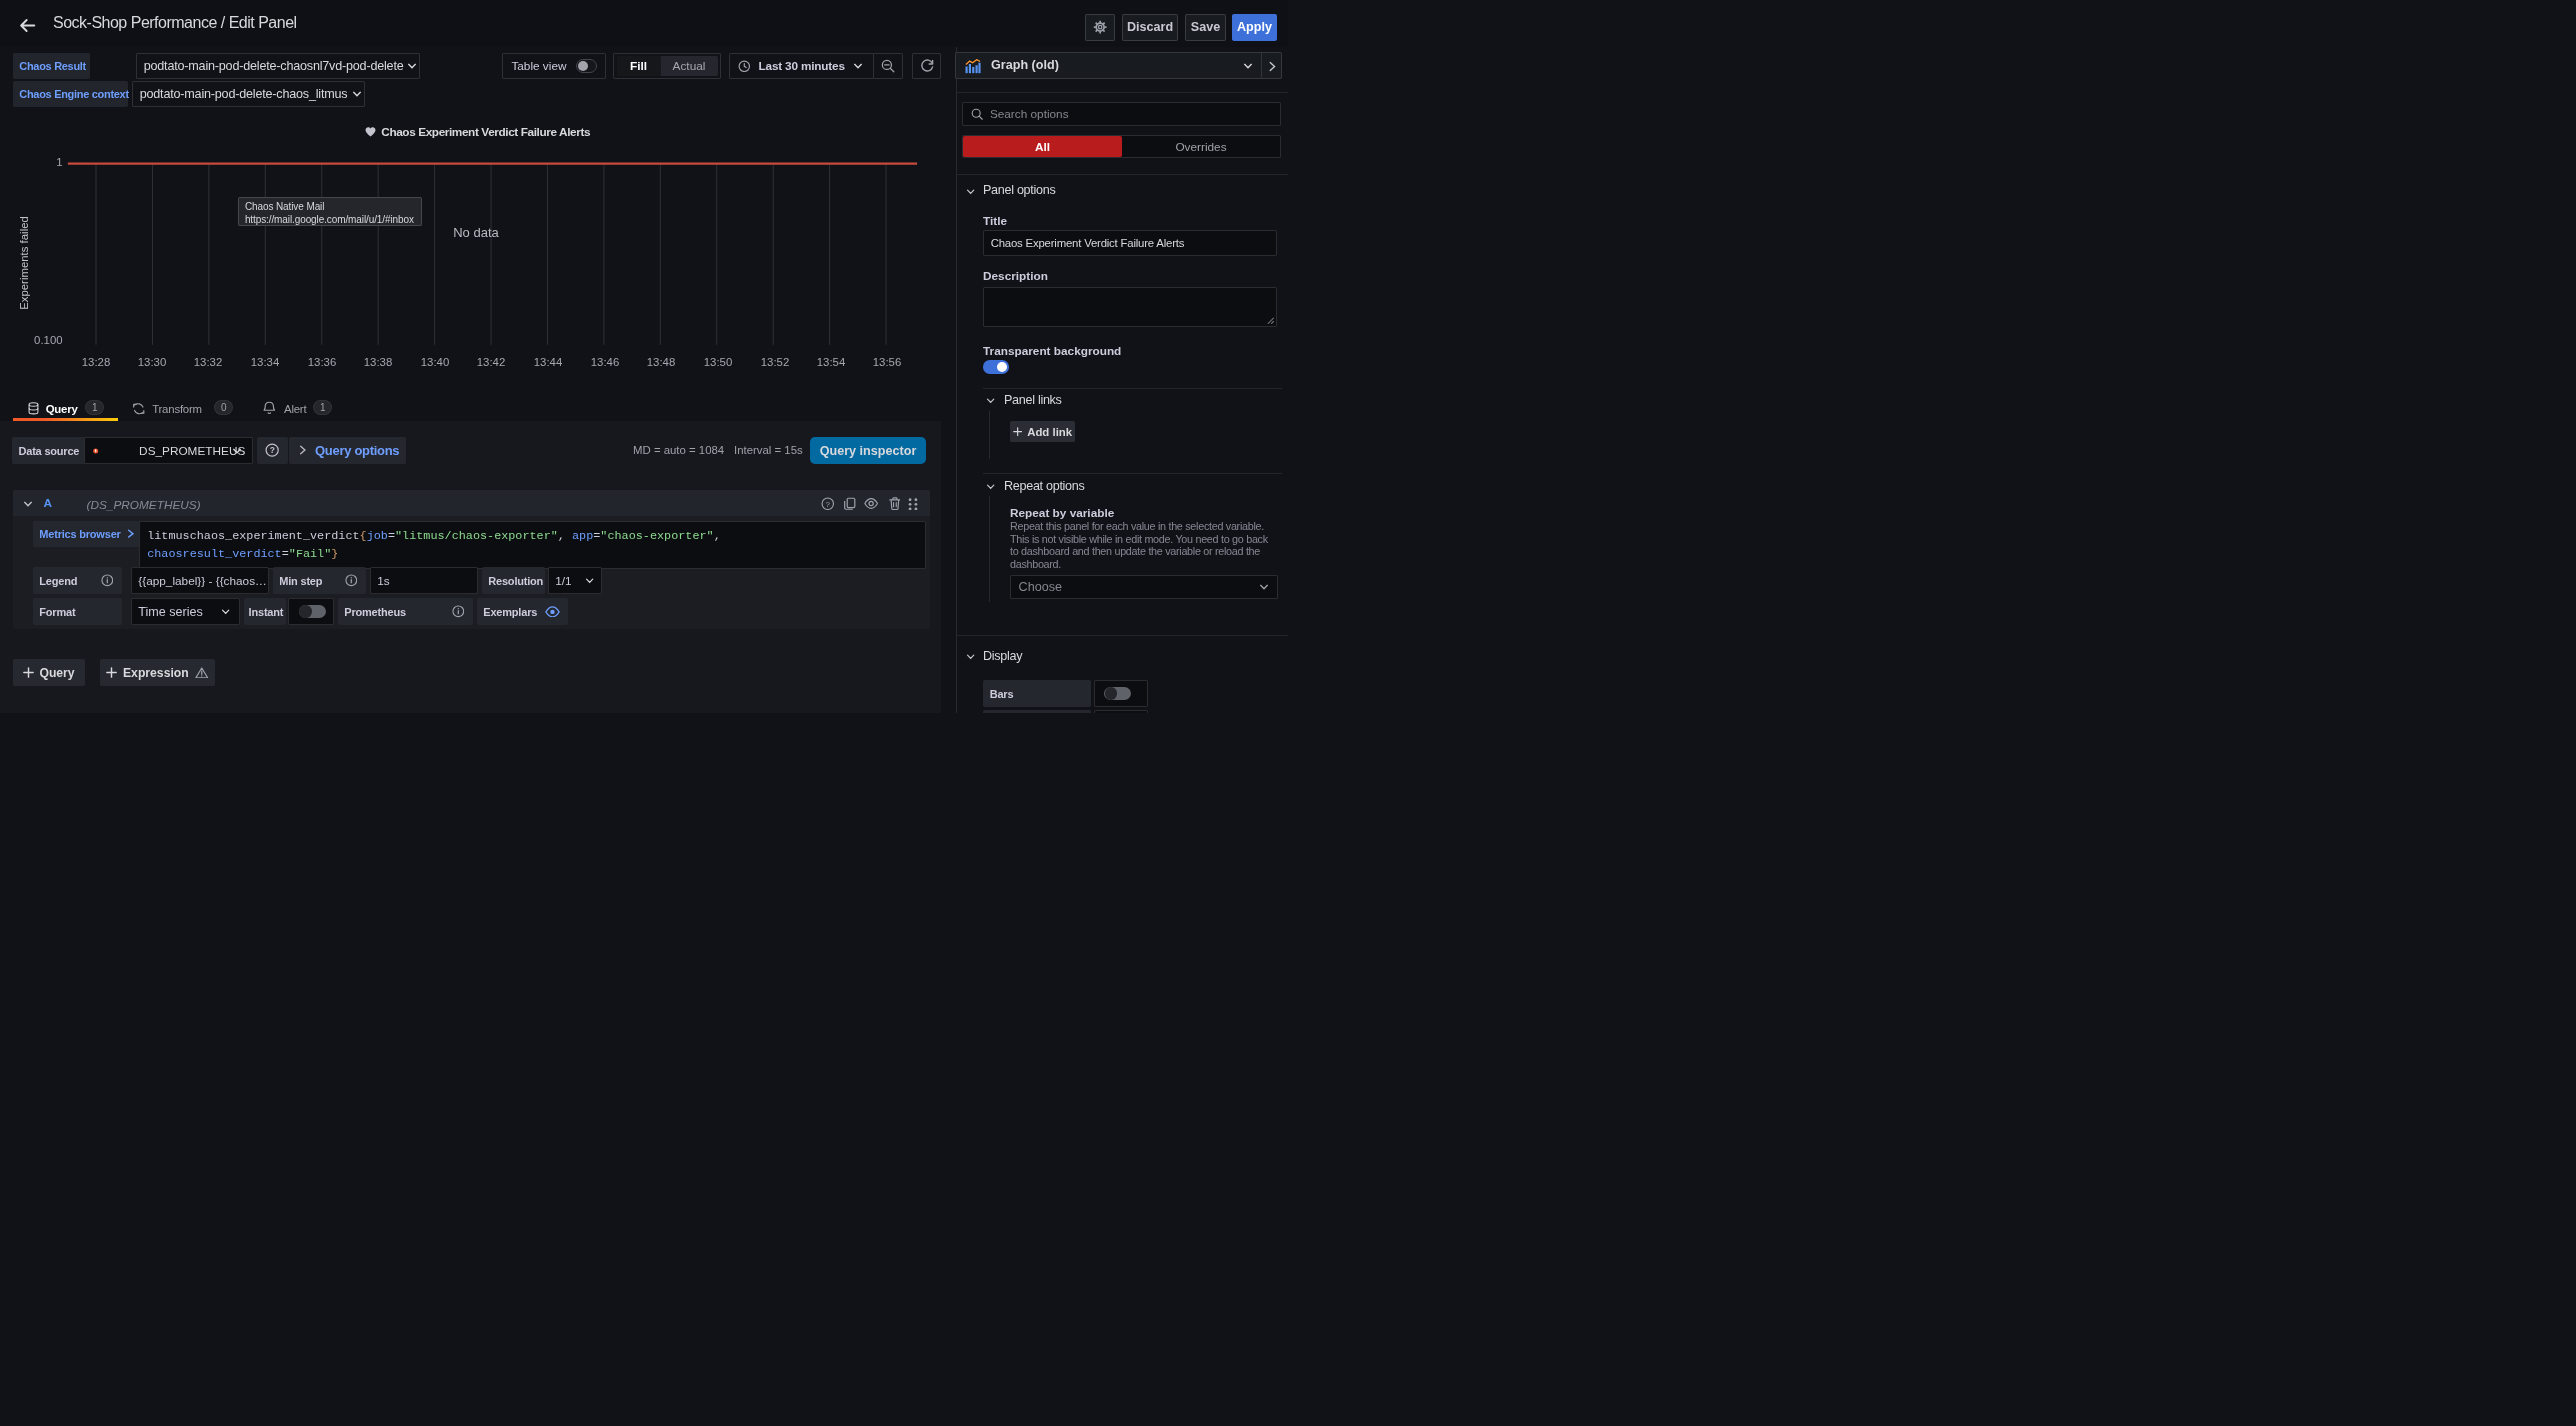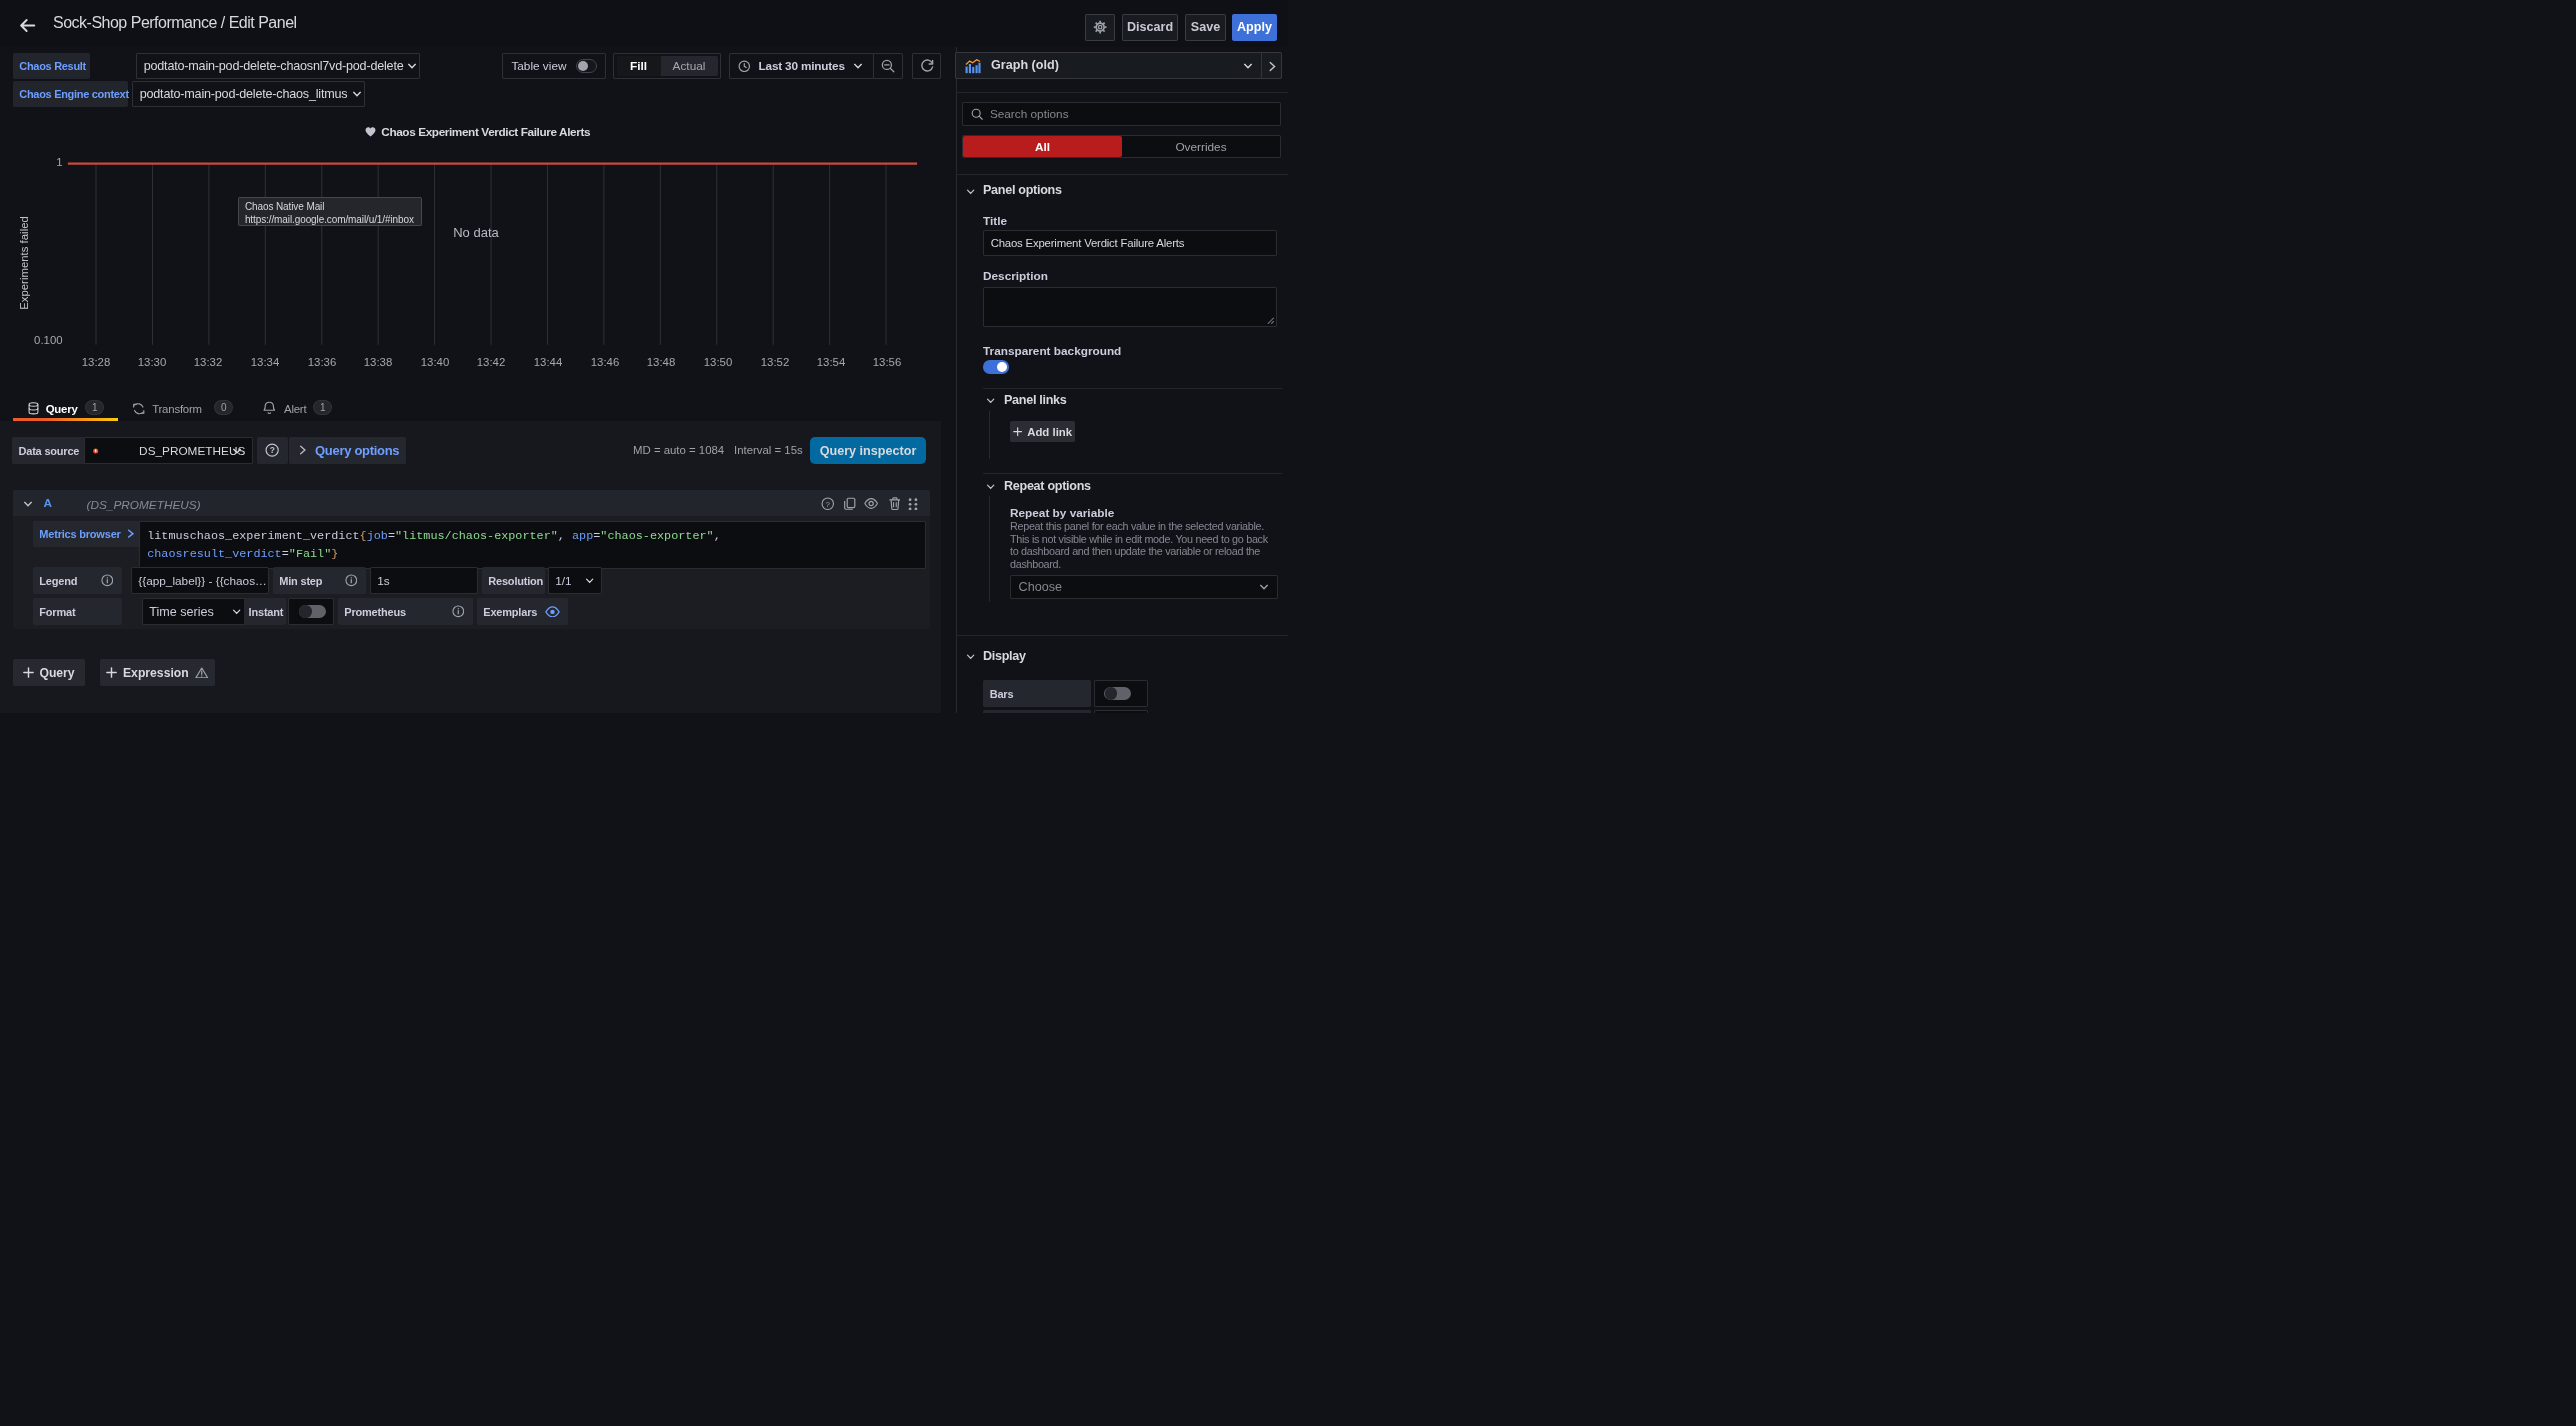--- a/index.html
+++ b/index.html
@@ -51,21 +51,21 @@
   padding:0 6.7px; border-radius:1.7px; position:absolute; height:27px; white-space:nowrap; }
 .dinput { background:#0c0d10; border:0.8px solid rgba(204,204,220,0.16); border-radius:1.7px; position:absolute;
   color:#ccccdc; font-size:11.8px; display:flex; align-items:center; padding:0 6.7px; white-space:nowrap; overflow:hidden;gap:32px; }
 #qcard { position:absolute; left:12.6px; top:490px; width:917px; height:139px; background:#1b1d23; border-radius:1.7px; }
 #qcard-hdr { position:absolute; left:0; top:0; width:917px; height:26px; background:#22252b; border-radius:1.7px 1.7px 0 0; }
 .mono { font-family:"Liberation Mono", monospace; }
 
 
 #divider { position:absolute; left:956px; top:47px; width:0.8px; height:666px; background:rgba(204,204,220,0.13); }
 .rdiv { position:absolute; height:0.8px; background:rgba(204,204,220,0.11); }
-.cathdr { position:absolute; font-size:12.6px; letter-spacing:-0.3px; font-weight:700; color:#d8d9dd; }
+.cathdr { position:absolute; font-size:12.6px; letter-spacing:-0.3px; font-weight:400; color:#d8d9dd; }
 .flabel { position:absolute; font-size:11.8px; font-weight:700; color:#ccccdc; }
 .indent { position:absolute; width:0.8px; background:rgba(204,204,220,0.12); }
 .rinput { position:absolute; background:#0c0d10; border:0.8px solid rgba(204,204,220,0.16); border-radius:1.7px;
   color:#ccccdc; display:flex; align-items:center; }
 .rdesc { position:absolute; font-size:10.8px; letter-spacing:-0.3px; line-height:12.6px; color:rgba(204,204,220,0.62); }
 .switch { position:absolute; width:26px; height:13.5px; border-radius:6.7px; }
 .switch .knob { position:absolute; top:1.7px; width:10px; height:10px; border-radius:50%; }
 </style>
 </head>
 <body>
@@ -306,21 +306,21 @@
         </svg>
     </div>
     <div class="dinput" style="left:357px;top:77px;width:108px;height:27px;">1s</div>
     <div class="chip" style="left:469px;top:77px;width:63px;">Resolution</div>
     <div class="dinput" style="left:535px;top:77px;width:54px;height:27px;">1/1
       <svg style="position:absolute;right:6.7px" width="9.3" height="9.3" viewBox="0 0 12 12">
           <path d="M2 4 L6 8.2 L10 4" stroke="#d8d9dd" stroke-width="1.6" fill="none" stroke-linecap="round"></path>
         </svg>
     </div>
     <div class="chip" style="left:20px;top:108px;width:89px;">Format</div>
-    <div class="dinput" style="left:118px;top:108px;width:109px;height:27px;font-size:12.6px;margin-left:11px;">Time series
+    <div class="dinput" style="left:118px;top:108px;width:109px;height:27px;font-size:12.6px;">Time series
       <svg style="position:absolute;right:8.4px" width="9.3" height="9.3" viewBox="0 0 12 12">
           <path d="M2 4 L6 8.2 L10 4" stroke="#d8d9dd" stroke-width="1.6" fill="none" stroke-linecap="round"></path>
         </svg>
     </div>
     <div class="chip" style="left:231px;top:108px;width:42px;padding:0 5px;">Instant</div>
     <div class="dinput" style="left:275px;top:108px;width:46px;height:27px;">
       <span style="position:relative;display:inline-block;width:28px;height:13.5px;margin-left:3.4px;background:#60626a;border-radius:6.7px;">
         <span style="position:absolute;left:0.4px;top:0.4px;width:12.6px;height:12.6px;border-radius:50%;background:#25262b;"></span>
       </span>
     </div>

